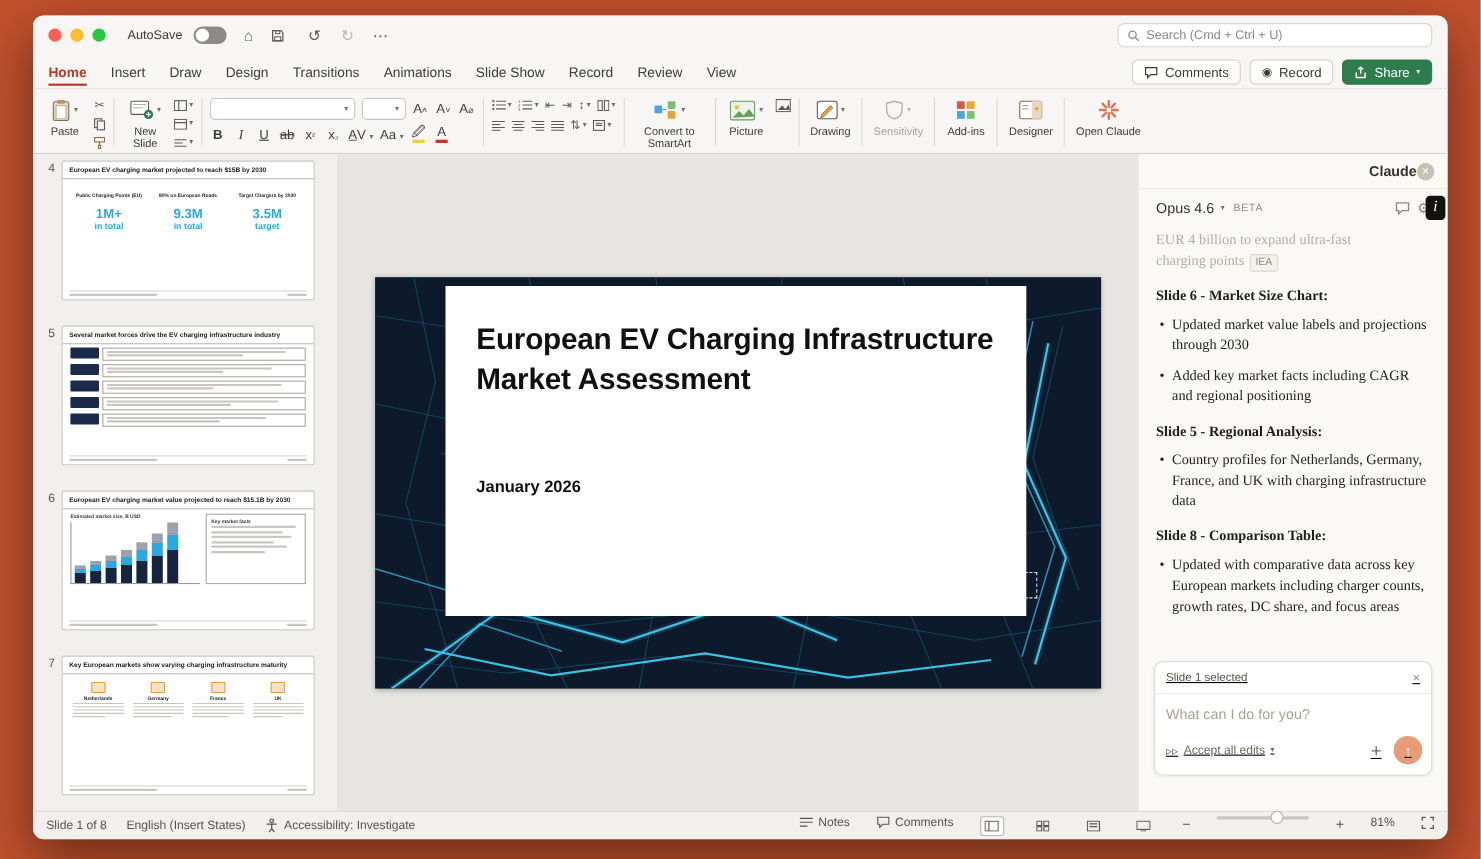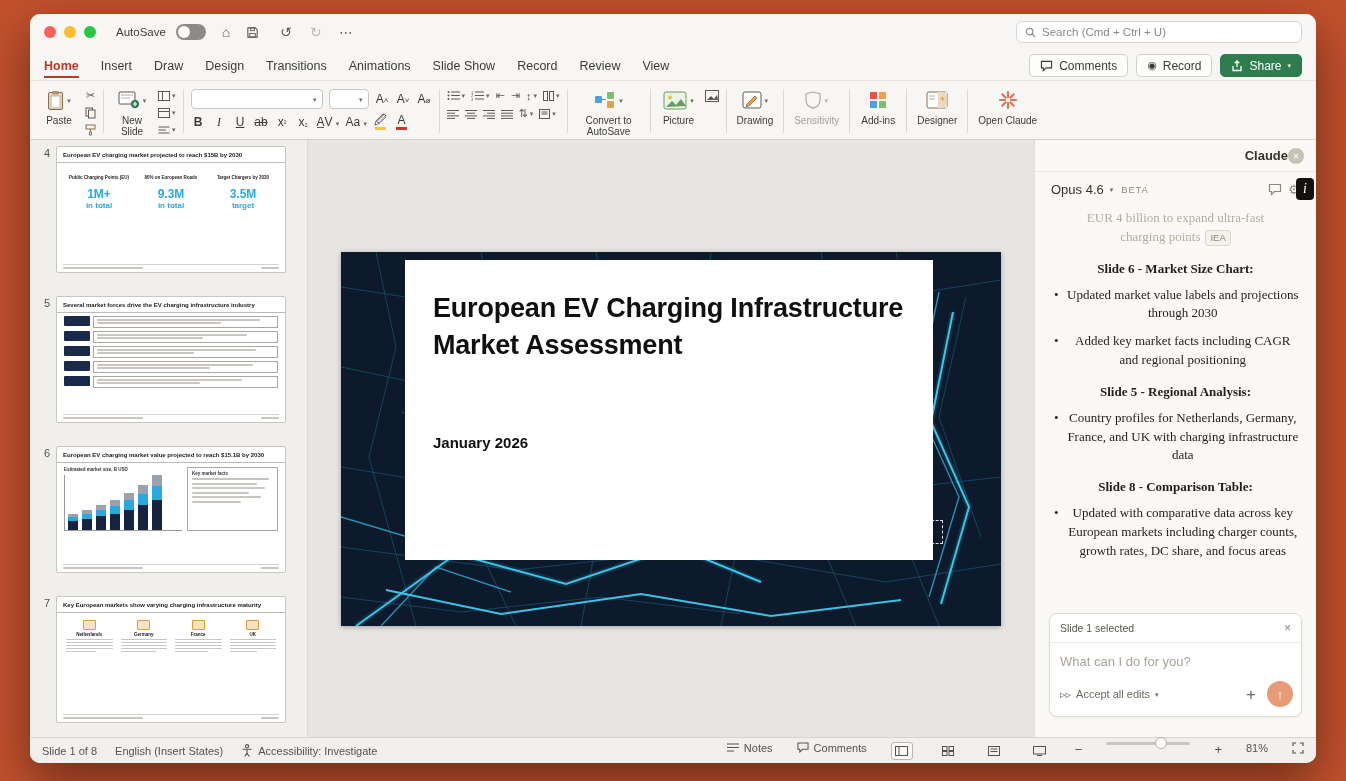--- a/index.html
+++ b/index.html
@@ -115,28 +115,28 @@
              display:flex; align-items:center; justify-content:center;}
   .i-badge {position:absolute; right:2px; top:38px; width:18px; height:22px; background:#14120e; color:#fff;
             border-radius:4px; display:flex; align-items:center; justify-content:center;
             font-family:"Liberation Serif",serif; font-style:italic; font-size:14px; z-index:5;}
   .cl-model {display:flex; align-items:center; gap:6px; padding:10px 16px 4px;}
   .cl-model .name {font-size:13px; color:#35322b;}
   .cl-model .beta {font-size:9.5px; letter-spacing:.8px; color:#8d887b; margin-left:2px;}
   .cl-spacer {flex:1;}
   .cl-mico {color:#8d887b; font-size:13px; line-height:1;}
   .cl-chat {flex:1; overflow:hidden; padding:8px 16px 0; font-family:"Liberation Serif","DejaVu Serif",serif;
-            color:#201e19; font-size:13px; line-height:1.45;text-align:center;}
+            color:#201e19; font-size:13px; line-height:1.45;}
   .fade {color:#b3aea1;}
   .iea {display:inline-block; font-family:"Liberation Sans",sans-serif; font-size:9.5px; color:#8d887b;
         border:1px solid #dcd8cc; background:#f3f1ea; border-radius:3px; padding:0 4px; margin-left:5px;}
   .cl-h {font-weight:700; margin:13px 0 7px;}
   .cl-b {display:flex; gap:7px; margin:0 0 9px 3px;}
-  .compose {margin:8px 14px 20px; background:#fff; border:1px solid #e0dcd2; border-radius:8px;
-            box-shadow:0 1px 3px rgba(0,0,0,.06);}
+  .compose {margin:8px 14px 32px; background:#fff; border:1px solid #e0dcd2; border-radius:8px;
+            box-shadow:0 1px 3px rgba(0,0,0,.06);text-decoration:underline;}
   .chip-row {display:flex; justify-content:space-between; align-items:center; padding:7px 10px;
              border-bottom:1px solid #eeebe2; font-size:10.5px; color:#57534a;}
   .chip-x {color:#8d887b; font-size:12px;}
   .compose input {width:100%; border:none; outline:none; background:transparent; font-size:13px;
                   color:#35322b; padding:11px 10px 6px;}
   .compose input::placeholder {color:#a9a396;}
   .c-actions {display:flex; align-items:center; justify-content:space-between; padding:6px 8px 9px 10px;}
   .accept {font-size:11px; color:#6e6a5f; display:flex; gap:5px; align-items:center;}
   .c-right {display:flex; gap:11px; align-items:center;}
   .plus {font-size:17px; color:#6e6a5f; line-height:1;}
@@ -412,21 +412,21 @@
       <div class="bigbtn">
         <span class="bicon">
           <svg class="ic" width="22" height="18" viewBox="0 0 22 18">
               <rect x="1" y="5" width="7" height="7" rx="1" fill="#4aa3df"></rect>
               <rect x="13" y="1" width="7" height="7" rx="1" fill="#7cbf6e"></rect>
               <rect x="13" y="10" width="7" height="7" rx="1" fill="#e6a23c"></rect>
               <path d="M8 8.5h4" stroke="#8a8784"></path>
             </svg>
           <span class="caret">▾</span>
         </span>
-        <span class="blabel wrap">Convert to AutoSave</span>
+        <span class="blabel wrap">Convert to SmartArt</span>
       </div>
     </div>
     <div class="vdiv"></div>
 
     <div class="group">
       <div class="bigbtn">
         <span class="bicon">
           <svg class="ic" width="24" height="19" viewBox="0 0 24 19">
               <rect x="1" y="1" width="22" height="17" rx="2" fill="#eaf3e7" stroke="#6b9b5f"></rect>
               <circle cx="7" cy="6.5" r="2" fill="#e6c34c"></circle>

